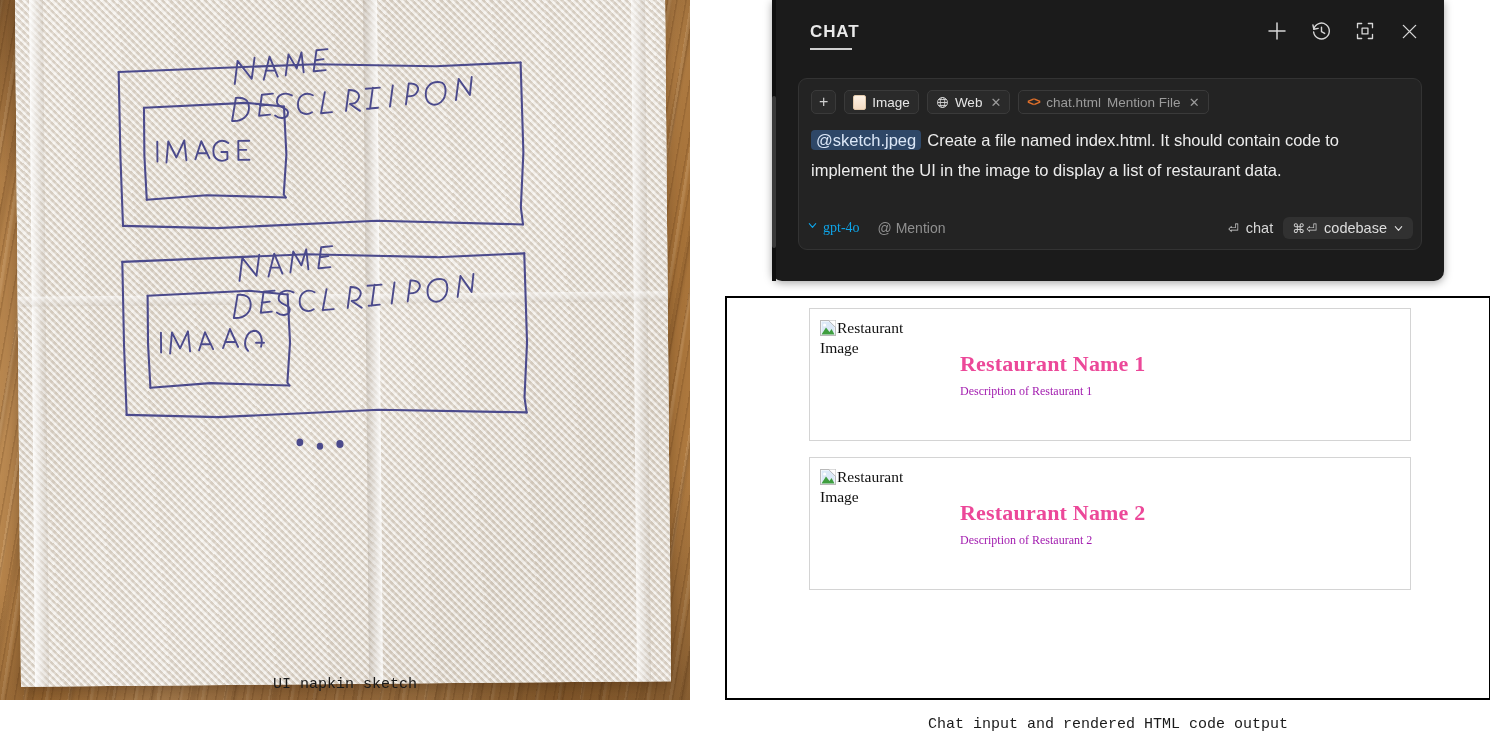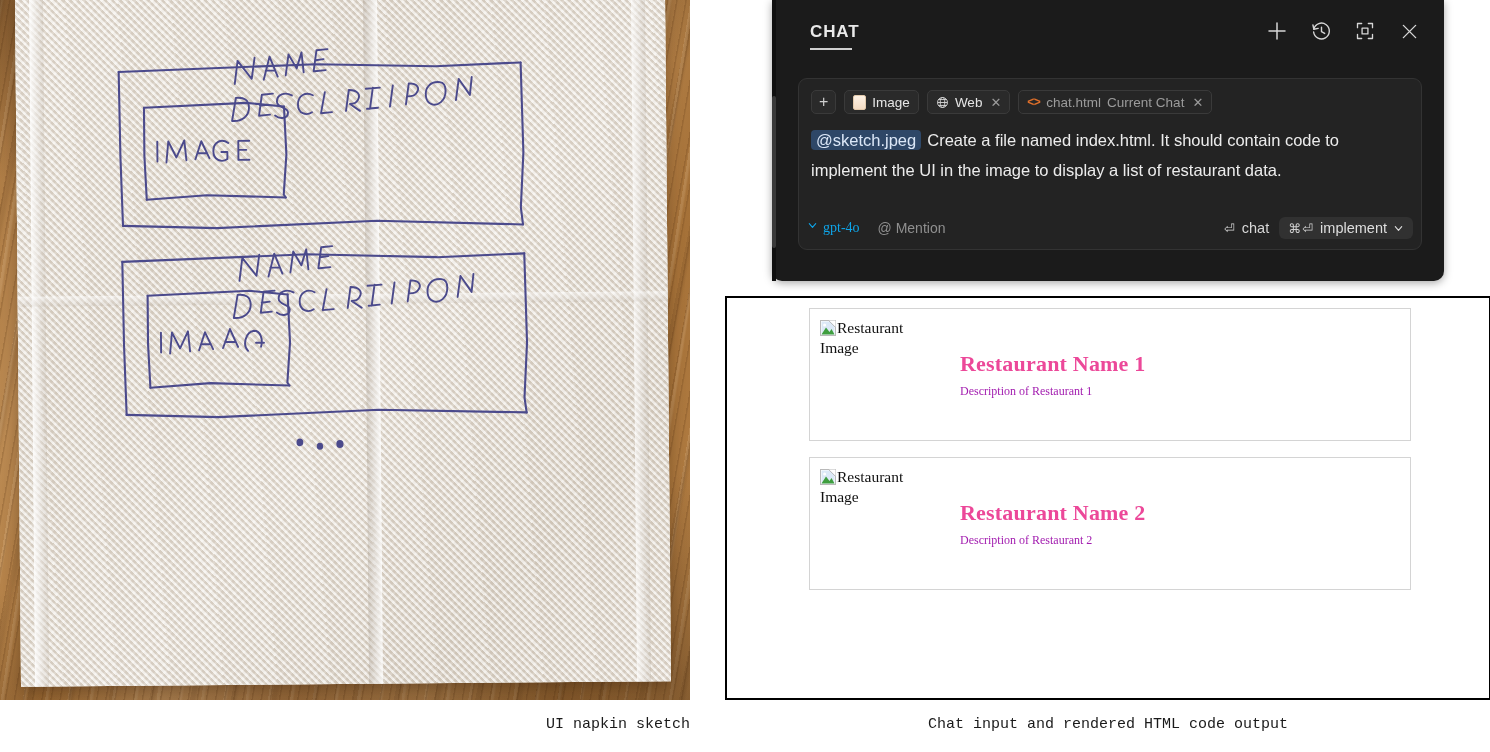--- a/index.html
+++ b/index.html
@@ -161,21 +161,21 @@
   }
   .rdesc {
     font-family:"Liberation Serif", serif; font-size:12px; color:#a21caf; line-height:24px; margin-top:2px;
   }
 
   
   .caption {
     position:absolute; font-family:"Liberation Mono", monospace;
     font-size:15px; color:#1a1a1a; white-space:nowrap;
   }
-  .caption.left  { left:0; width:690px;  top:716px; text-align:right; }
+  .caption.left  { left:0; width:690px;  top:676px; text-align:center; }
   .caption.right { left:725px; width:766px; top:716px; text-align:center; }
 </style>
 </head>
 <body>
 
 <div class="page">
 
   <div class="photo-pane">
     <div class="wood-grain"></div>
     <div class="wood-shade"></div>
@@ -330,21 +330,21 @@
               <path d="M3 12 H21 M4.6 6.6 H19.4 M4.6 17.4 H19.4"></path>
             </svg>
           </span>
           <span>Web</span>
           <span class="x">✕</span>
         </div>
 
         <div class="chip file">
           <span class="code-tag">&lt;&gt;</span>
           <span class="fname">chat.html</span>
-          <span class="fsub">Current Chat</span>
+          <span class="fsub">Mention File</span>
           <span class="x">✕</span>
         </div>
       </div>
 
       <div class="prompt"><span class="mention">@sketch.jpeg</span><span>Create a file named index.html. It should contain code to implement the UI in the image to display a list of restaurant data.</span></div>
 
       <div class="composer-foot">
         <div class="model-sel">
           <svg width="11" height="11" viewBox="0 0 24 24" fill="none" stroke="currentColor" stroke-width="2.4" stroke-linecap="round" stroke-linejoin="round">
             <path d="M5 8 L12 16 L19 8"></path>
@@ -353,21 +353,21 @@
         </div>
         <div class="mention-btn">@ Mention</div>
 
         <div class="foot-right">
           <div class="send-mode">
             <span class="kbd">⏎</span>
             <span>chat</span>
           </div>
           <div class="codebase-btn">
             <span class="kbd">⌘⏎</span>
-            <span>implement</span>
+            <span>codebase</span>
             <svg width="11" height="11" viewBox="0 0 24 24" fill="none" stroke="currentColor" stroke-width="2.4" stroke-linecap="round" stroke-linejoin="round">
               <path d="M5 8 L12 16 L19 8"></path>
             </svg>
           </div>
         </div>
       </div>
     </div>
   </div>
 
   <div class="render-panel">

